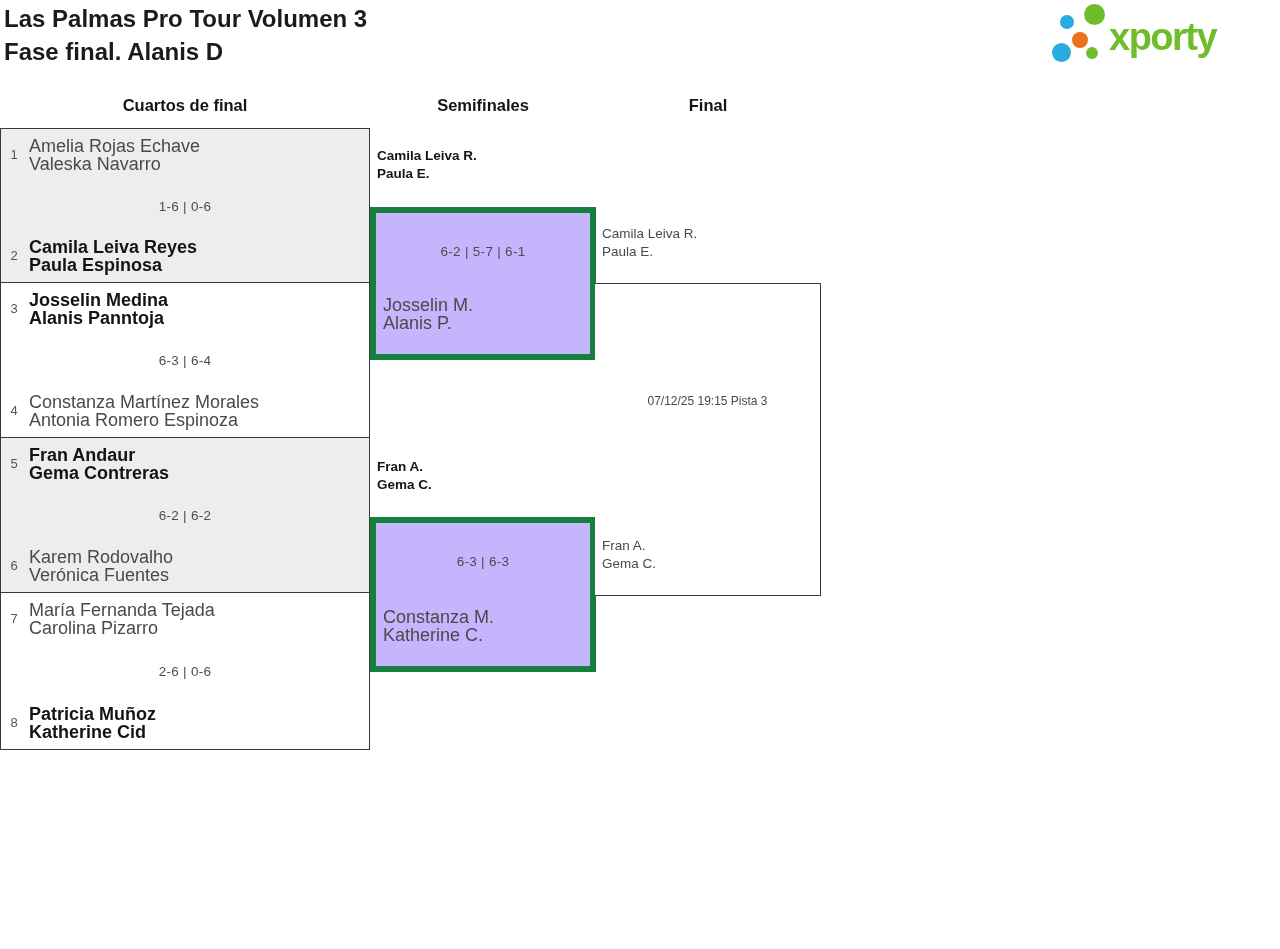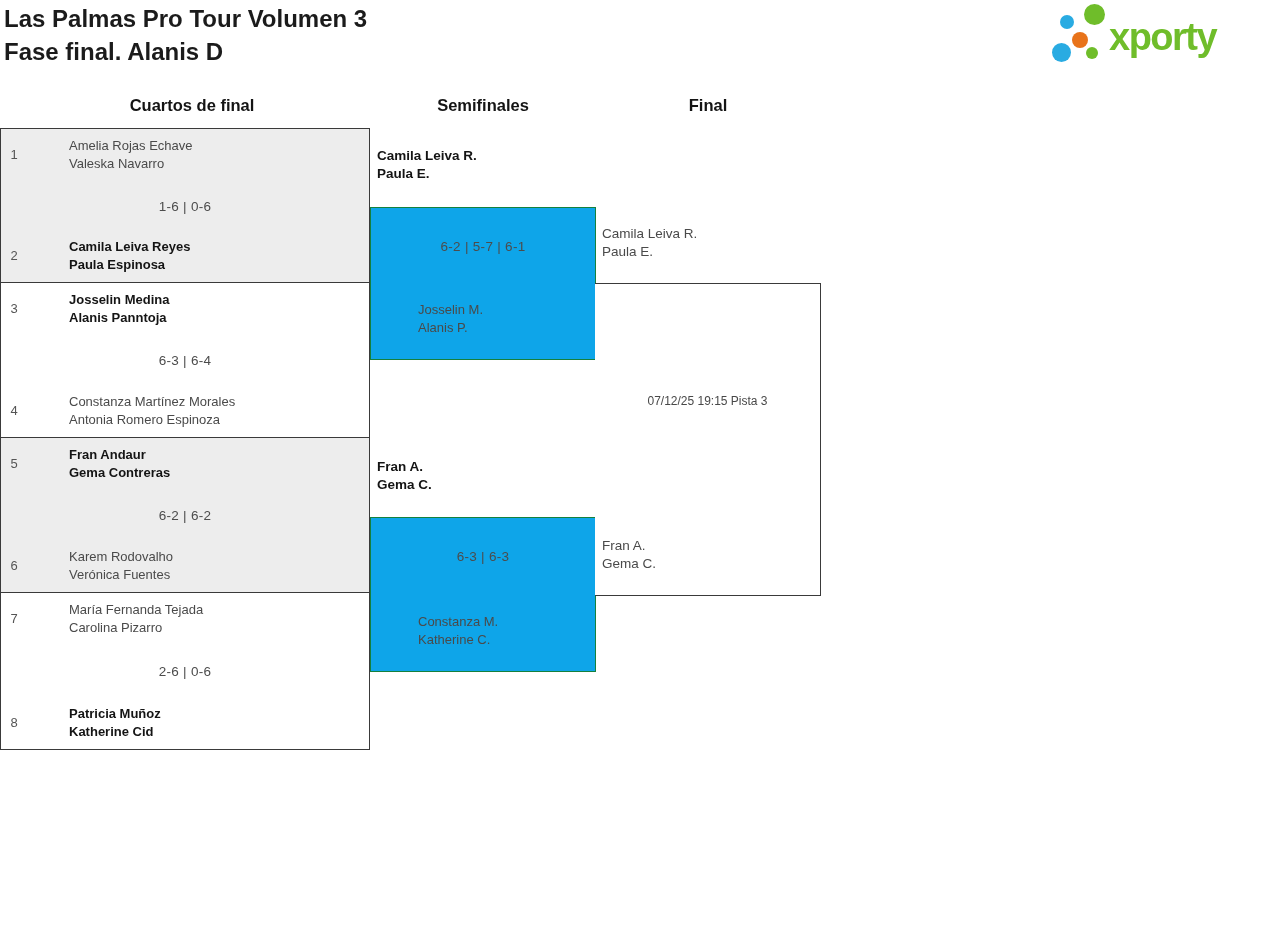--- a/index.html
+++ b/index.html
@@ -7,39 +7,39 @@
   .page{position:relative;width:1280px;height:949px;background:#fff;overflow:hidden;}
 
   
   .title{position:absolute;left:4px;top:2px;font-size:24px;line-height:33px;font-weight:700;color:#1b1b1b;}
   .logo{position:absolute;left:1045px;top:4px;width:235px;height:62px;cursor:pointer;}
   .dot{position:absolute;border-radius:50%;}
   .logo-text{position:absolute;left:64px;top:6px;font-size:38px;line-height:54px;font-weight:700;letter-spacing:-1.5px;color:#6fbd2a;}
 
   
   .round-header{position:absolute;top:96px;font-size:16.5px;font-weight:700;color:#141414;text-align:center;}
-  .rh-qf{left:0;width:370px;padding-left:7px;}
+  .rh-qf{left:0;width:370px;}
   .rh-sf{left:370px;width:226px;}
   .rh-f{left:596px;width:224px;}
 
   
   .qbox{position:absolute;left:0;width:370px;background:#ffffff;border:1px solid #3a3a3a;box-sizing:border-box;}
   .qbox.shaded{background:#ededed;}
   .seed{position:absolute;left:0;width:26px;text-align:center;font-size:13px;color:#555555;}
   .seed-top{top:8px;height:36px;line-height:36px;}
   .seed-bottom{bottom:8px;height:36px;line-height:36px;}
-  .team{font-size:13px;line-height:18px;color:#4a4a4a;margin-left:40px;}
+  .team{font-size:18px;line-height:18px;color:#4a4a4a;}
   .team.winner{font-weight:700;color:#141414;}
   .qbox .team-top{position:absolute;left:28px;top:8px;}
   .qbox .team-bottom{position:absolute;left:28px;bottom:8px;}
   .score{position:absolute;left:0;right:0;text-align:center;font-size:13.5px;color:#4c4c4c;letter-spacing:0.3px;}
   .qbox .score{top:50%;transform:translateY(-50%);}
 
   
-  .sbox{position:absolute;left:370px;width:226px;background:#0ea5e9;border:1px solid #15803d;box-sizing:border-box;}
+  .sbox{position:absolute;left:370px;width:226px;background:#c4b5fd;border:6px solid #15803d;box-sizing:border-box;}
   .sbox .score{top:31px;}
   .sbox .team-bottom{position:absolute;left:7px;bottom:22px;}
 
   
   .fbox{position:absolute;left:595px;top:283px;width:226px;height:313px;background:#ffffff;
         border:1px solid #3a3a3a;border-left:none;box-sizing:border-box;}
   .fbox .schedule{position:absolute;left:0;right:0;top:110px;text-align:center;font-size:12px;color:#484848;}
 
   
   .adv{position:absolute;font-size:13.5px;line-height:18px;color:#4a4a4a;}

